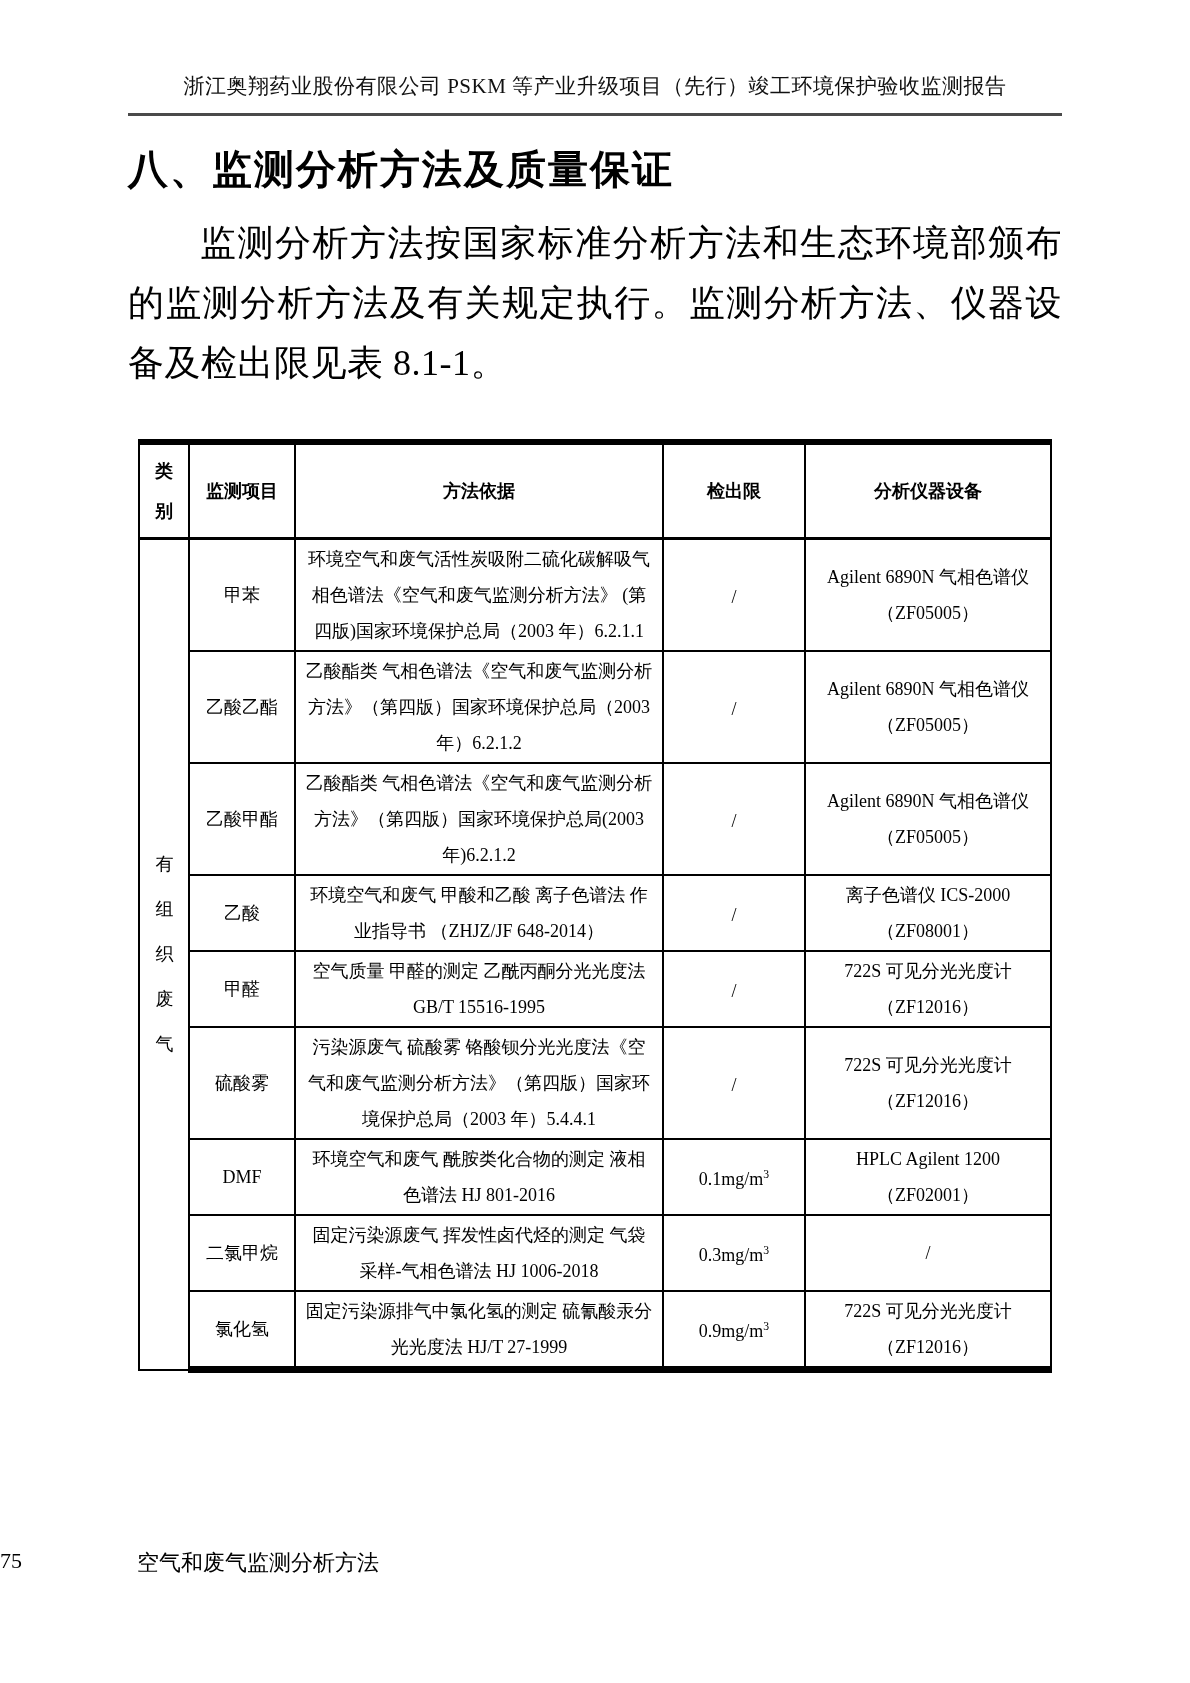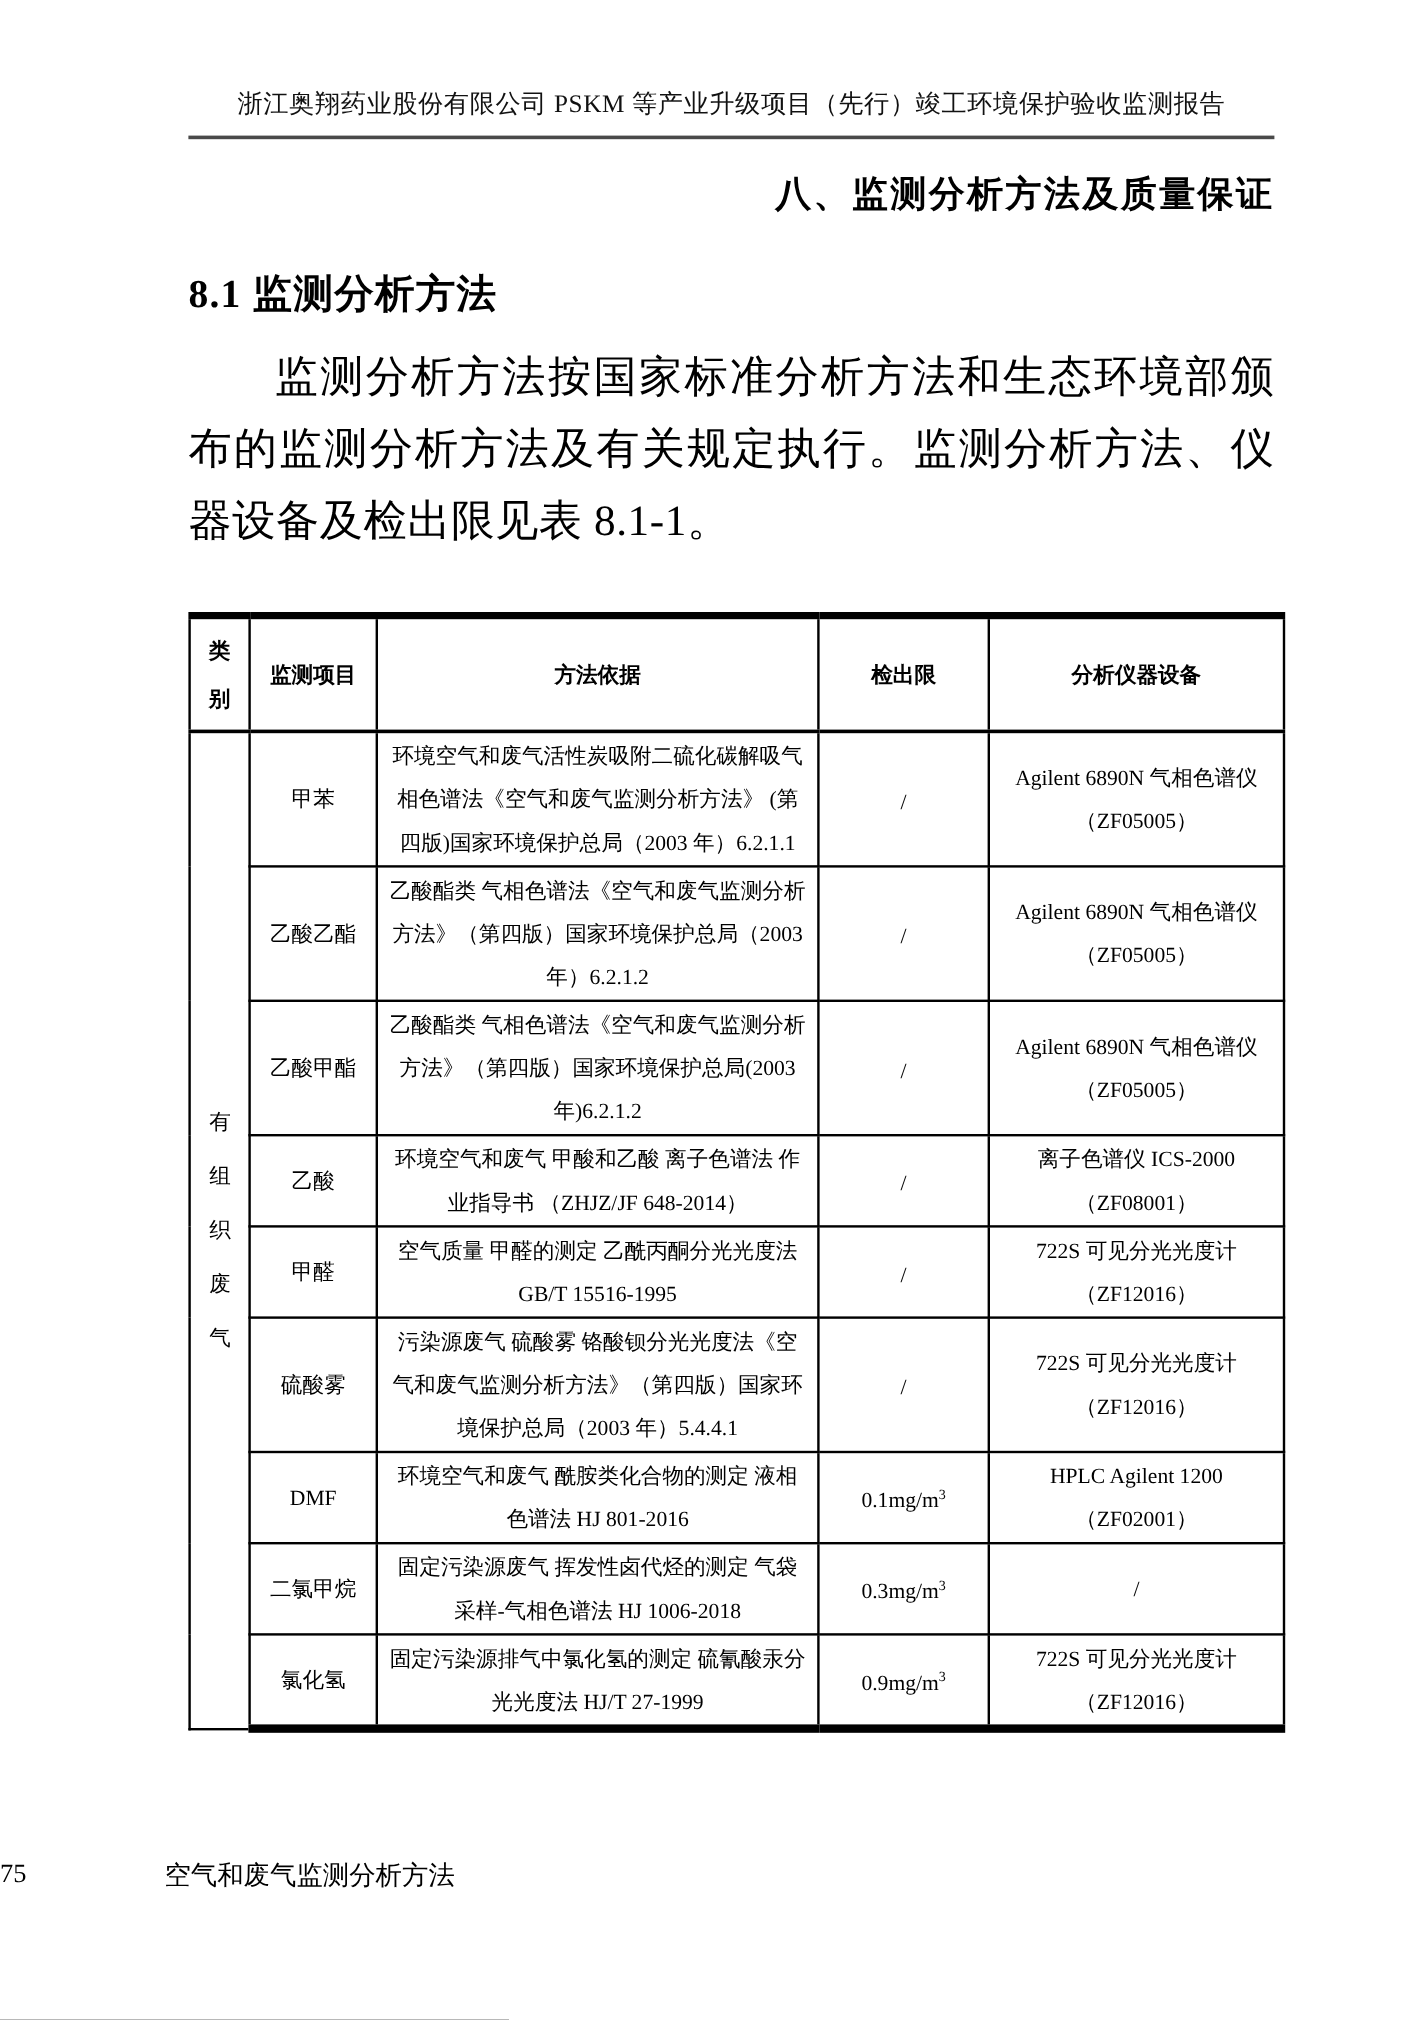--- a/index.html
+++ b/index.html
@@ -6,39 +6,38 @@
   html, body { background: #888; }
   .page {
     position: relative;
     width: 1190px;
     height: 1683px;
     margin: 0 auto;
     background: #ffffff;
     font-family: "Liberation Serif", serif;
     color: #000;
     overflow: hidden;
-    padding-left: 29px;
   }
   .content {
     padding: 72px 128px 0 128px;
   }
   .page-header {
     text-align: center;
     font-size: 21px;
     letter-spacing: 0.5px;
     color: #111;
   }
   .header-rule {
     margin-top: 13px;
     border-bottom: 3px solid #4a4a4a;
   }
   .doc-title {
     margin-top: 26px;
-    text-align: right;
-    font-size: 30px;
+    text-align: left;
+    font-size: 40px;
     font-weight: bold;
     letter-spacing: 2px;
   }
   .section-heading {
     margin-top: 40px;
     font-size: 33px;
     font-weight: bold;
     letter-spacing: 1px;
   }
   .body-paragraph {
@@ -118,21 +117,20 @@
 <body>
 
 <div class="page">
   <div class="content">
 
     <div class="page-header">浙江奥翔药业股份有限公司 PSKM 等产业升级项目（先行）竣工环境保护验收监测报告</div>
     <div class="header-rule"></div>
 
     <h1 class="doc-title">八、监测分析方法及质量保证</h1>
 
-    <h2 class="section-heading">8.1 监测分析方法</h2>
 
     <p class="body-paragraph">监测分析方法按国家标准分析方法和生态环境部颁布的监测分析方法及有关规定执行。监测分析方法、仪器设备及检出限见表 8.1-1。</p>
 
 
     <table class="method-table">
       <colgroup>
         <col class="col-category">
         <col class="col-item">
         <col class="col-method">
         <col class="col-limit">

